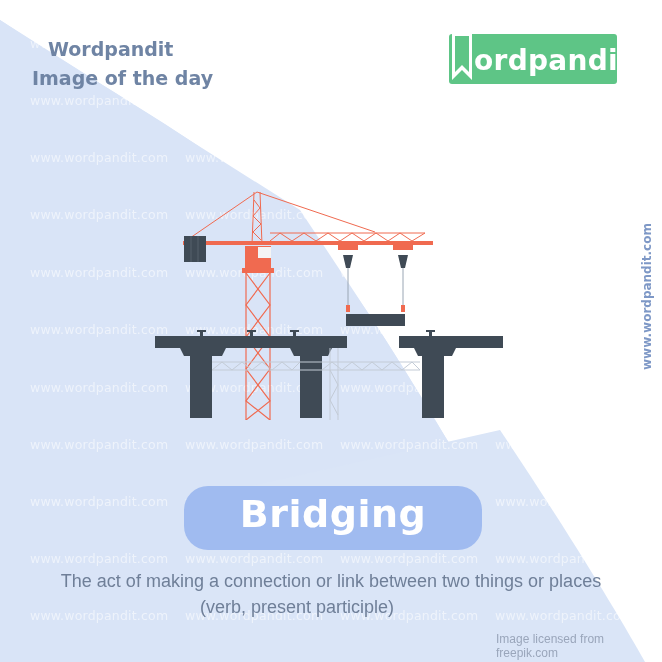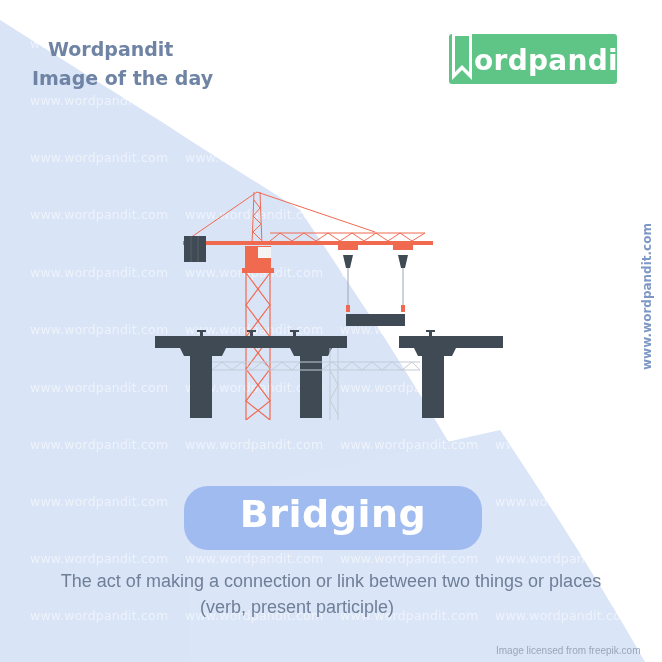--- a/index.html
+++ b/index.html
@@ -11,21 +11,21 @@
   .subtitle { position:absolute; left:32px; top:67px; font-size:19px; font-weight:bold; color:#6f84a4; }
   .logo { position:absolute; left:449px; top:34px; width:168px; height:50px; background:#5ec586; border-radius:3px; }
   .logo-bookmark { position:absolute; left:452px; top:32px; width:20px; height:48px; }
   .logo-text { position:absolute; left:474px; top:44px; font-size:28px; font-weight:bold; color:#ffffff; letter-spacing:0.3px; }
   .side-url { position:absolute; left:640px; top:370px; transform:rotate(-90deg); transform-origin:0 0; font-size:12px; font-weight:bold; color:#7e98c6; white-space:nowrap; }
   .illustration { position:absolute; left:150px; top:180px; width:360px; height:240px; }
   .word-pill { position:absolute; left:184px; top:486px; width:298px; height:64px; background:#a0bbf0; border-radius:24px; }
   .word { position:absolute; left:184px; top:492px; width:298px; text-align:center; font-size:38px; font-weight:bold; color:#ffffff; letter-spacing:0.5px; }
   .definition { position:absolute; left:0; top:571px; width:662px; text-align:center; font-size:18px; color:#6f7f98; font-family:"Liberation Sans", sans-serif; }
   .pos { position:absolute; left:0; top:597px; width:594px; text-align:center; font-size:18px; color:#6f7f98; font-family:"Liberation Sans", sans-serif; }
-  .credit { position:absolute; left:496px; top:645px; font-size:10px; color:#9aa6bb; font-family:"Liberation Sans", sans-serif; }
+  .credit { position:absolute; left:496px; top:632px; font-size:12px; color:#9aa6bb; font-family:"Liberation Sans", sans-serif; }
 </style>
 </head>
 <body>
 
 <svg class="bg" viewBox="0 0 662 662">
   <path d="M0,20 C120,100 260,170 330,260 C400,350 440,440 490,500 C540,560 600,620 640,662 L0,662 Z" fill="#d9e4f7"></path>
   <path d="M0,20 L300,210 C360,300 420,390 470,480 L390,662 L0,662 Z" fill="#d9e4f7"></path>
   <path d="M190,500 L500,430 C560,520 610,600 645,662 L190,662 Z" fill="#dae5f7"></path>
 </svg>
 

